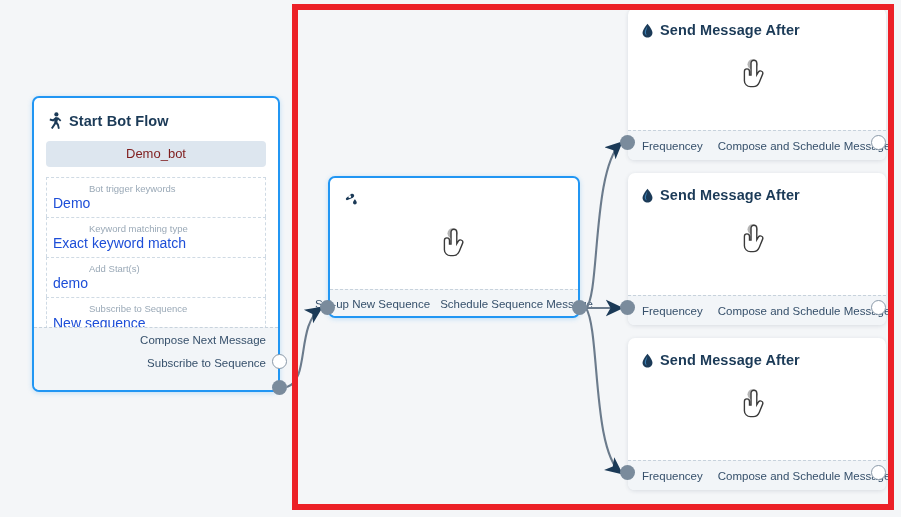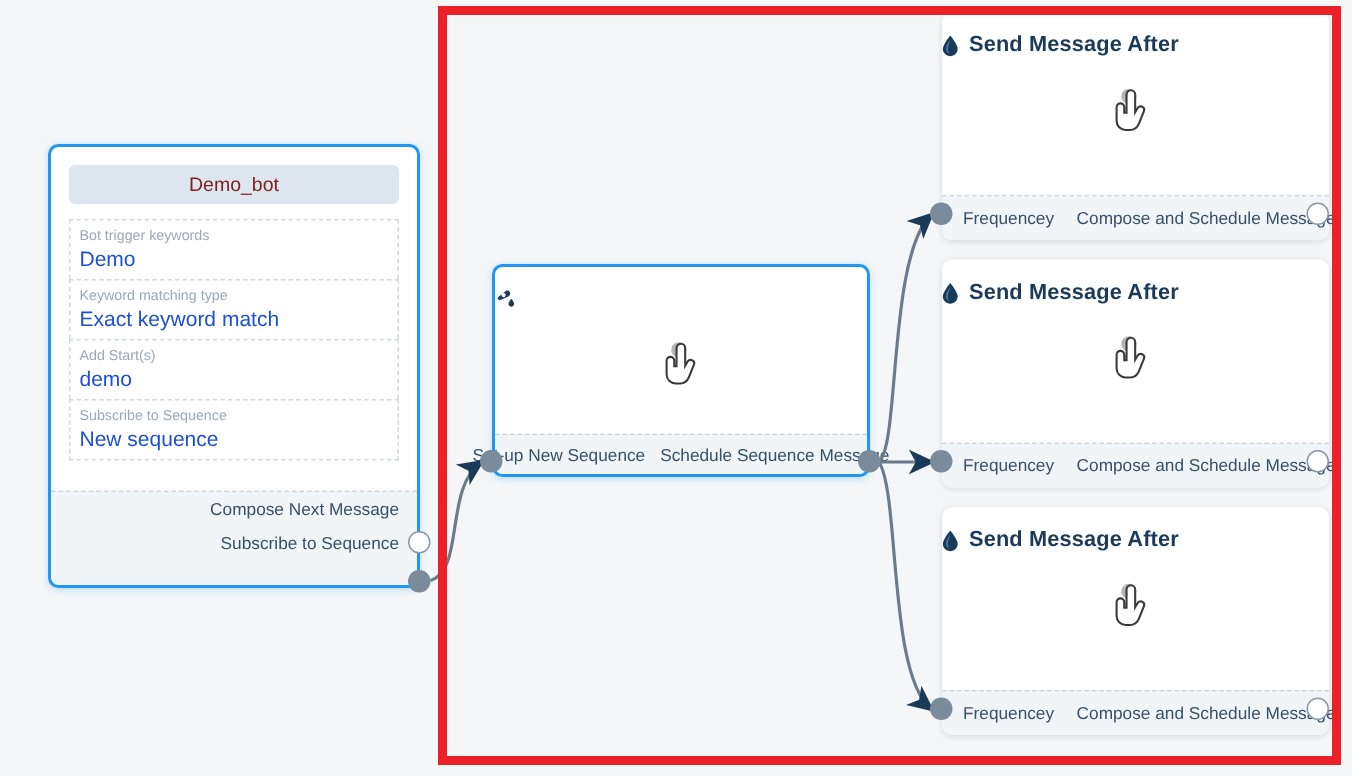--- a/index.html
+++ b/index.html
@@ -32,21 +32,21 @@
     box-sizing:border-box;
     z-index:12;
     box-shadow:0 1px 4px rgba(30,50,80,.13);
   }
   .node.selected{
     border:2px solid #2196f3;
     box-shadow:0 1px 5px rgba(33,150,243,.25);
   }
   .node-title{
     display:flex;align-items:center;gap:7px;
-    padding:14px 0 0 0;
+    padding:14px 0 0 14px;
     font-size:14.5px;
     font-weight:bold;
     color:#1b3a57;
     letter-spacing:.1px;
     text-align:center;
   }
   .node-title .ttl{white-space:nowrap;}
   .node-body{position:relative;}
 
   
@@ -90,21 +90,21 @@
     color:#7f1d1d;
     font-size:13px;
   }
   .field-list{margin:10px 12px 0 12px;}
   .field{
     border:1px dashed #cfdae4;
     border-bottom:none;
     padding:4px 6px 5px 6px;
   }
   .field:last-child{border-bottom:1px dashed #cfdae4;}
-  .field-label{font-size:9.5px;color:#9aa9b7;line-height:13px;}
+  .field-label{font-size:9.5px;color:#9aa9b7;line-height:13px;margin-left:36px;}
   .field-value{font-size:14px;color:#1d4ed8;line-height:17px;}
 
   #start-node .node-footer{height:63px;}
 
   
   #seq-node{left:328px;top:176px;width:252px;height:142px;}
   #seq-node .node-footer{height:27px;}
   #seq-node .port-row.lr{
     height:27px;justify-content:center;gap:10px;padding:0;
   }
@@ -146,20 +146,29 @@
     <path d="M 287,387 C 310,380 296,325 321,308" fill="none" stroke="#6b7b8c" stroke-width="2.1" marker-end="url(#arw)"></path>
 
     <path d="M 586,308 C 600,296 592,170 621,143" fill="none" stroke="#6b7b8c" stroke-width="2.1" marker-end="url(#arw)"></path>
 
     <path d="M 586,308 L 621,308" fill="none" stroke="#6b7b8c" stroke-width="2.1" marker-end="url(#arw)"></path>
 
     <path d="M 586,308 C 600,330 592,450 621,473" fill="none" stroke="#6b7b8c" stroke-width="2.1" marker-end="url(#arw)"></path>
   </svg>
 
   <div class="node selected" id="start-node">
+    <div class="node-title">
+      <span style="display:inline-block;width:14px;height:17px;">
+        <svg viewBox="0 0 14 17" width="14" height="17" xmlns="http://www.w3.org/2000/svg">
+          <circle cx="8.4" cy="2.4" r="2.1" fill="#1b3a57"></circle>
+          <path d="M7.6 5.1 L5.0 7.3 L2.0 6.6 L1.6 8.4 L5.3 9.4 L6.4 8.6 L6.2 11.1 L3.0 15.9 L4.6 16.9 L8.0 12.0 L9.2 13.6 L10.0 16.9 L11.8 16.5 L10.8 12.2 L9.3 9.9 L10.0 7.6 L12.1 9.6 L13.3 8.3 L10.4 5.4 Z" fill="#1b3a57"></path>
+        </svg>
+      </span>
+      <span class="ttl">Start Bot Flow</span>
+    </div>
 
     <div class="bot-pill">Demo_bot</div>
 
     <div class="field-list">
       <div class="field">
         <div class="field-label">Bot trigger keywords</div>
         <div class="field-value">Demo</div>
       </div>
       <div class="field">
         <div class="field-label">Keyword matching type</div>

